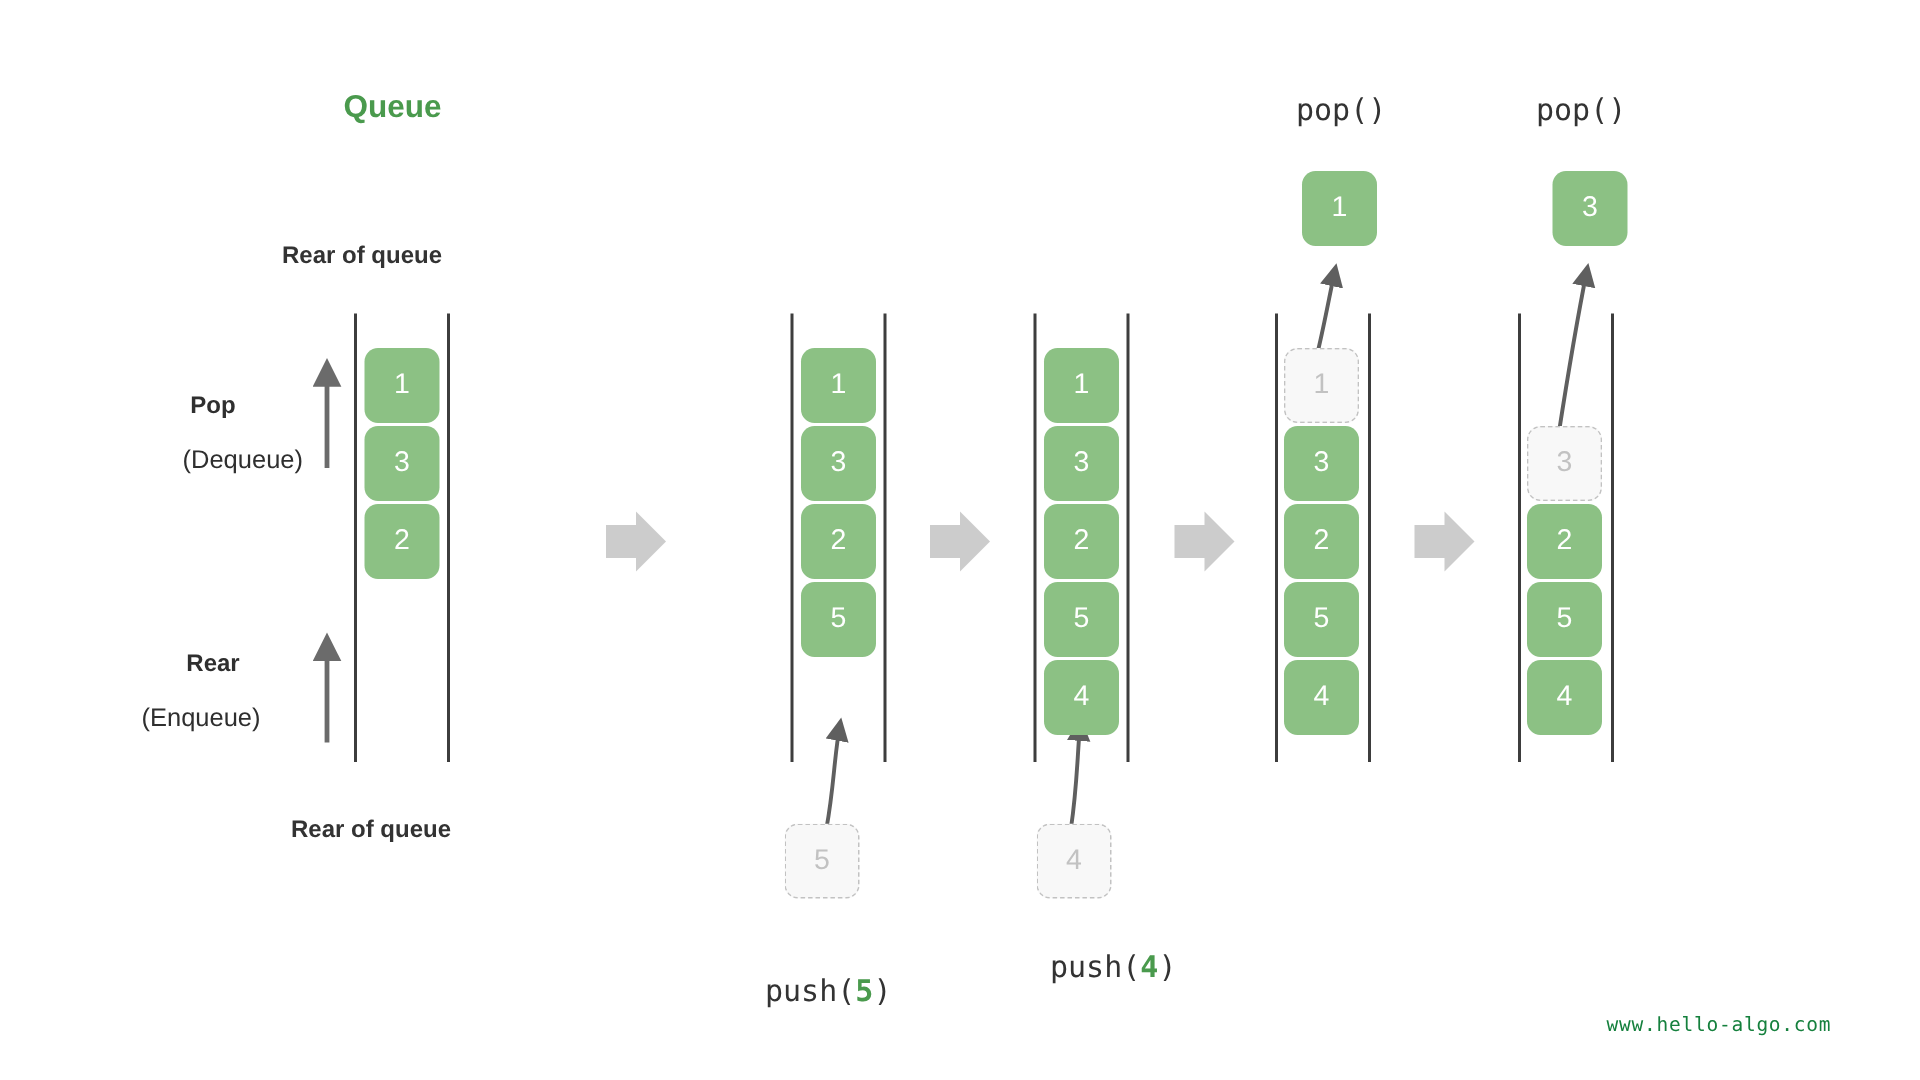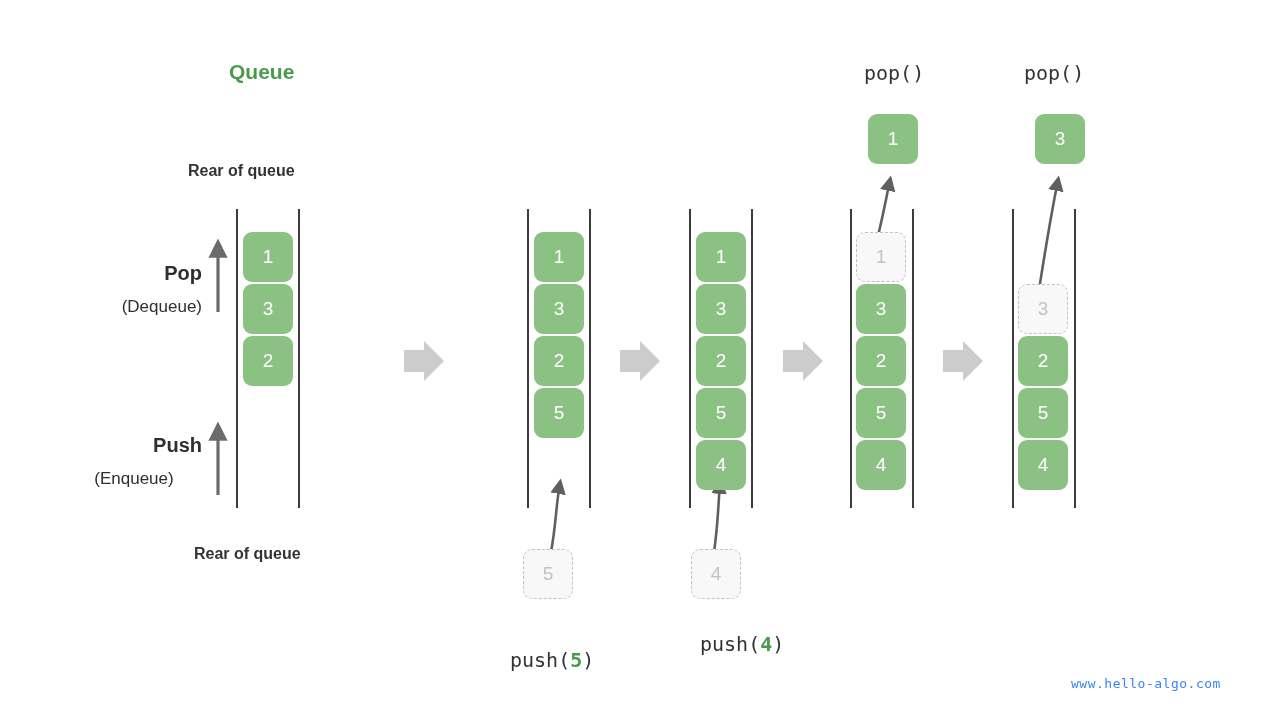--- a/index.html
+++ b/index.html
@@ -17,38 +17,38 @@
     font-size:21px;font-weight:bold;color:#4a9a4d;
     white-space:nowrap;
   }
   .hdr{
     position:absolute;
     font-size:16px;font-weight:bold;color:#333333;
     white-space:nowrap;
   }
   .lbl-b{
     position:absolute;
-    font-size:20px;font-weight:bold;color:#2f2f2f;
-    white-space:nowrap;text-align:right;
+    font-size:16px;font-weight:bold;color:#2f2f2f;
+    white-space:nowrap;text-align:center;
   }
   .lbl-n{
     position:absolute;
     font-size:17px;font-weight:normal;color:#2f2f2f;
     white-space:nowrap;text-align:center;
   }
   .mono{
     position:absolute;
     font-family:"DejaVu Sans Mono","Liberation Mono",monospace;
     font-size:20px;color:#333333;white-space:nowrap;
   }
   .mono .num{color:#4a9a4d;font-weight:bold;}
   .watermark{
     position:absolute;
     font-family:"DejaVu Sans Mono","Liberation Mono",monospace;
-    font-size:13px;color:#3b82f6;letter-spacing:.5px;white-space:nowrap;
+    font-size:13px;color:#15803d;letter-spacing:.5px;white-space:nowrap;
   }
 
   
   .rail{
     position:absolute;width:1.6px;background:#3d3d3d;
   }
 
   
   .box{
     position:absolute;
@@ -114,21 +114,21 @@
   </svg>
 
   <div class="title" style="left:229px;top:60px;">Queue</div>
 
   <div class="hdr" style="left:188px;top:162px;">Rear of queue</div>
   <div class="hdr" style="left:194px;top:545px;">Rear of queue</div>
 
   <div class="lbl-b" style="left:82px;top:262px;width:120px;">Pop</div>
   <div class="lbl-n" style="left:82px;top:297px;width:120px;text-align:right;">(Dequeue)</div>
 
-  <div class="lbl-b" style="left:82px;top:434px;width:120px;">Push</div>
+  <div class="lbl-b" style="left:82px;top:434px;width:120px;">Rear</div>
   <div class="lbl-n" style="left:74px;top:469px;width:120px;">(Enqueue)</div>
 
   <div class="rail" style="left:236px;top:209px;height:299px;"></div>
   <div class="rail" style="left:298px;top:209px;height:299px;"></div>
 
   <div class="box" style="left:243px;top:232px;">1</div>
   <div class="box" style="left:243px;top:284px;">3</div>
   <div class="box" style="left:243px;top:336px;">2</div>
 
   <div class="rail" style="left:527px;top:209px;height:299px;"></div>

